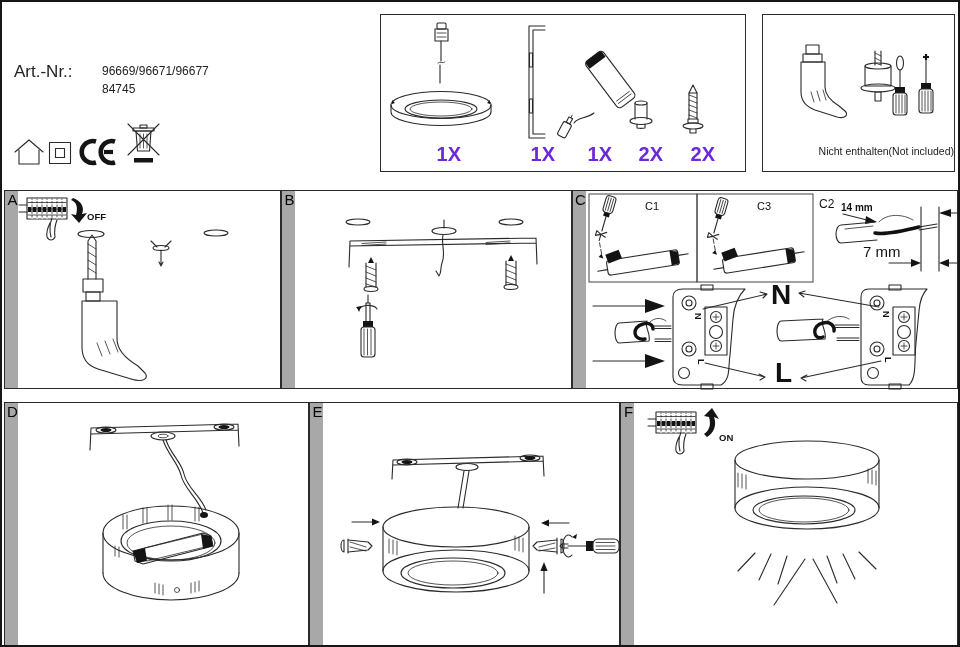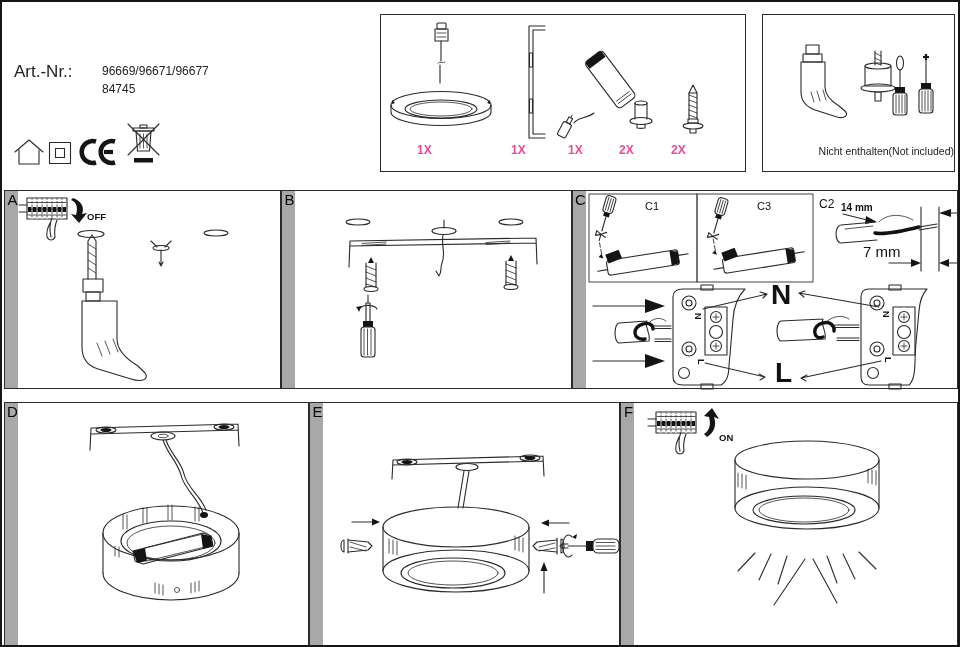--- a/index.html
+++ b/index.html
@@ -2,21 +2,21 @@
 <html><head>
 <meta charset="utf-8">
 <style>
   html,body{margin:0;padding:0;background:#e8e8e8;}
   .sheet{position:relative;width:960px;height:647px;background:#fff;border:2px solid #161616;box-sizing:border-box;overflow:hidden;font-family:"Liberation Sans",sans-serif;color:#111;}
   .abs{position:absolute;}
   .logo{font-size:45px;font-weight:bold;letter-spacing:-2px;color:#1a1a1a;line-height:1;}
   .artlab{font-size:17px;color:#222;}
   .artnum{font-size:12px;color:#222;margin-left:16px;}
   .box{position:absolute;border:1px solid #2b2b2b;background:#fff;}
-  .qty{position:absolute;width:44px;text-align:left;font-size:12px;font-weight:bold;color:#ec4899;}
+  .qty{position:absolute;width:44px;text-align:right;font-size:20px;font-weight:bold;color:#6d28d9;}
   .note{position:absolute;left:0;right:0;text-align:right;font-size:10.5px;color:#222;}
   .panel{position:absolute;background:#fff;border:1px solid #2b2b2b;box-sizing:border-box;}
   .strip{position:absolute;left:0;top:0;bottom:0;width:13px;background:#a8a8a8;}
   .plabel{position:absolute;left:1px;top:0px;width:13px;text-align:center;font-size:15px;color:#050505;}
   svg{position:absolute;overflow:visible;}
   .ln{fill:none;stroke:#2a2a2a;stroke-width:1.1;stroke-linecap:round;stroke-linejoin:round;}
   .lt{fill:none;stroke:#2a2a2a;stroke-width:0.8;stroke-linecap:round;}
   .fl{fill:#141414;stroke:none;}
   .wire{fill:none;stroke:#111;stroke-width:3.4;stroke-linecap:round;}
   text{font-family:"Liberation Sans",sans-serif;fill:#111;}

